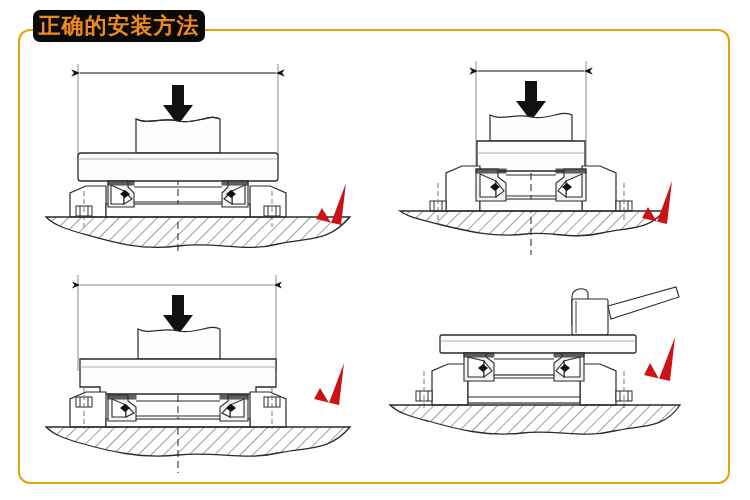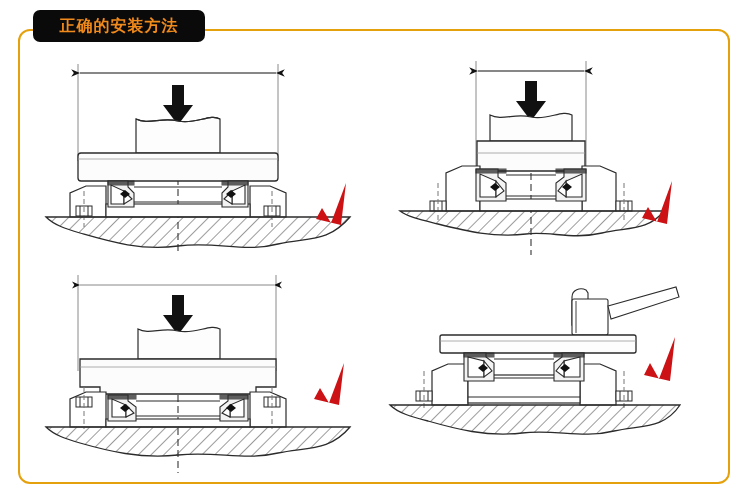--- a/index.html
+++ b/index.html
@@ -17,21 +17,21 @@
   }
 
   
   .title-badge{
     position:absolute;left:33px;top:10px;width:172px;height:32px;
     background:#0a0a0a;border-radius:7px;
     display:flex;align-items:center;justify-content:center;
     z-index:5;
   }
   .title-badge span{
-    color:#f08a1c;font-size:16px;font-weight:bold;letter-spacing:1px;
+    color:#f08a1c;font-size:22px;font-weight:bold;letter-spacing:1px;
     line-height:1;
   }
 
   
   .panels{position:absolute;left:20px;top:31px;width:708px;height:451px;}
   .panel{position:absolute;}
   .p1{left:8px;  top:10px;  width:340px;height:215px;}
   .p2{left:356px;top:10px;  width:344px;height:215px;}
   .p3{left:8px;  top:228px; width:340px;height:215px;}
   .p4{left:356px;top:228px; width:344px;height:215px;}

